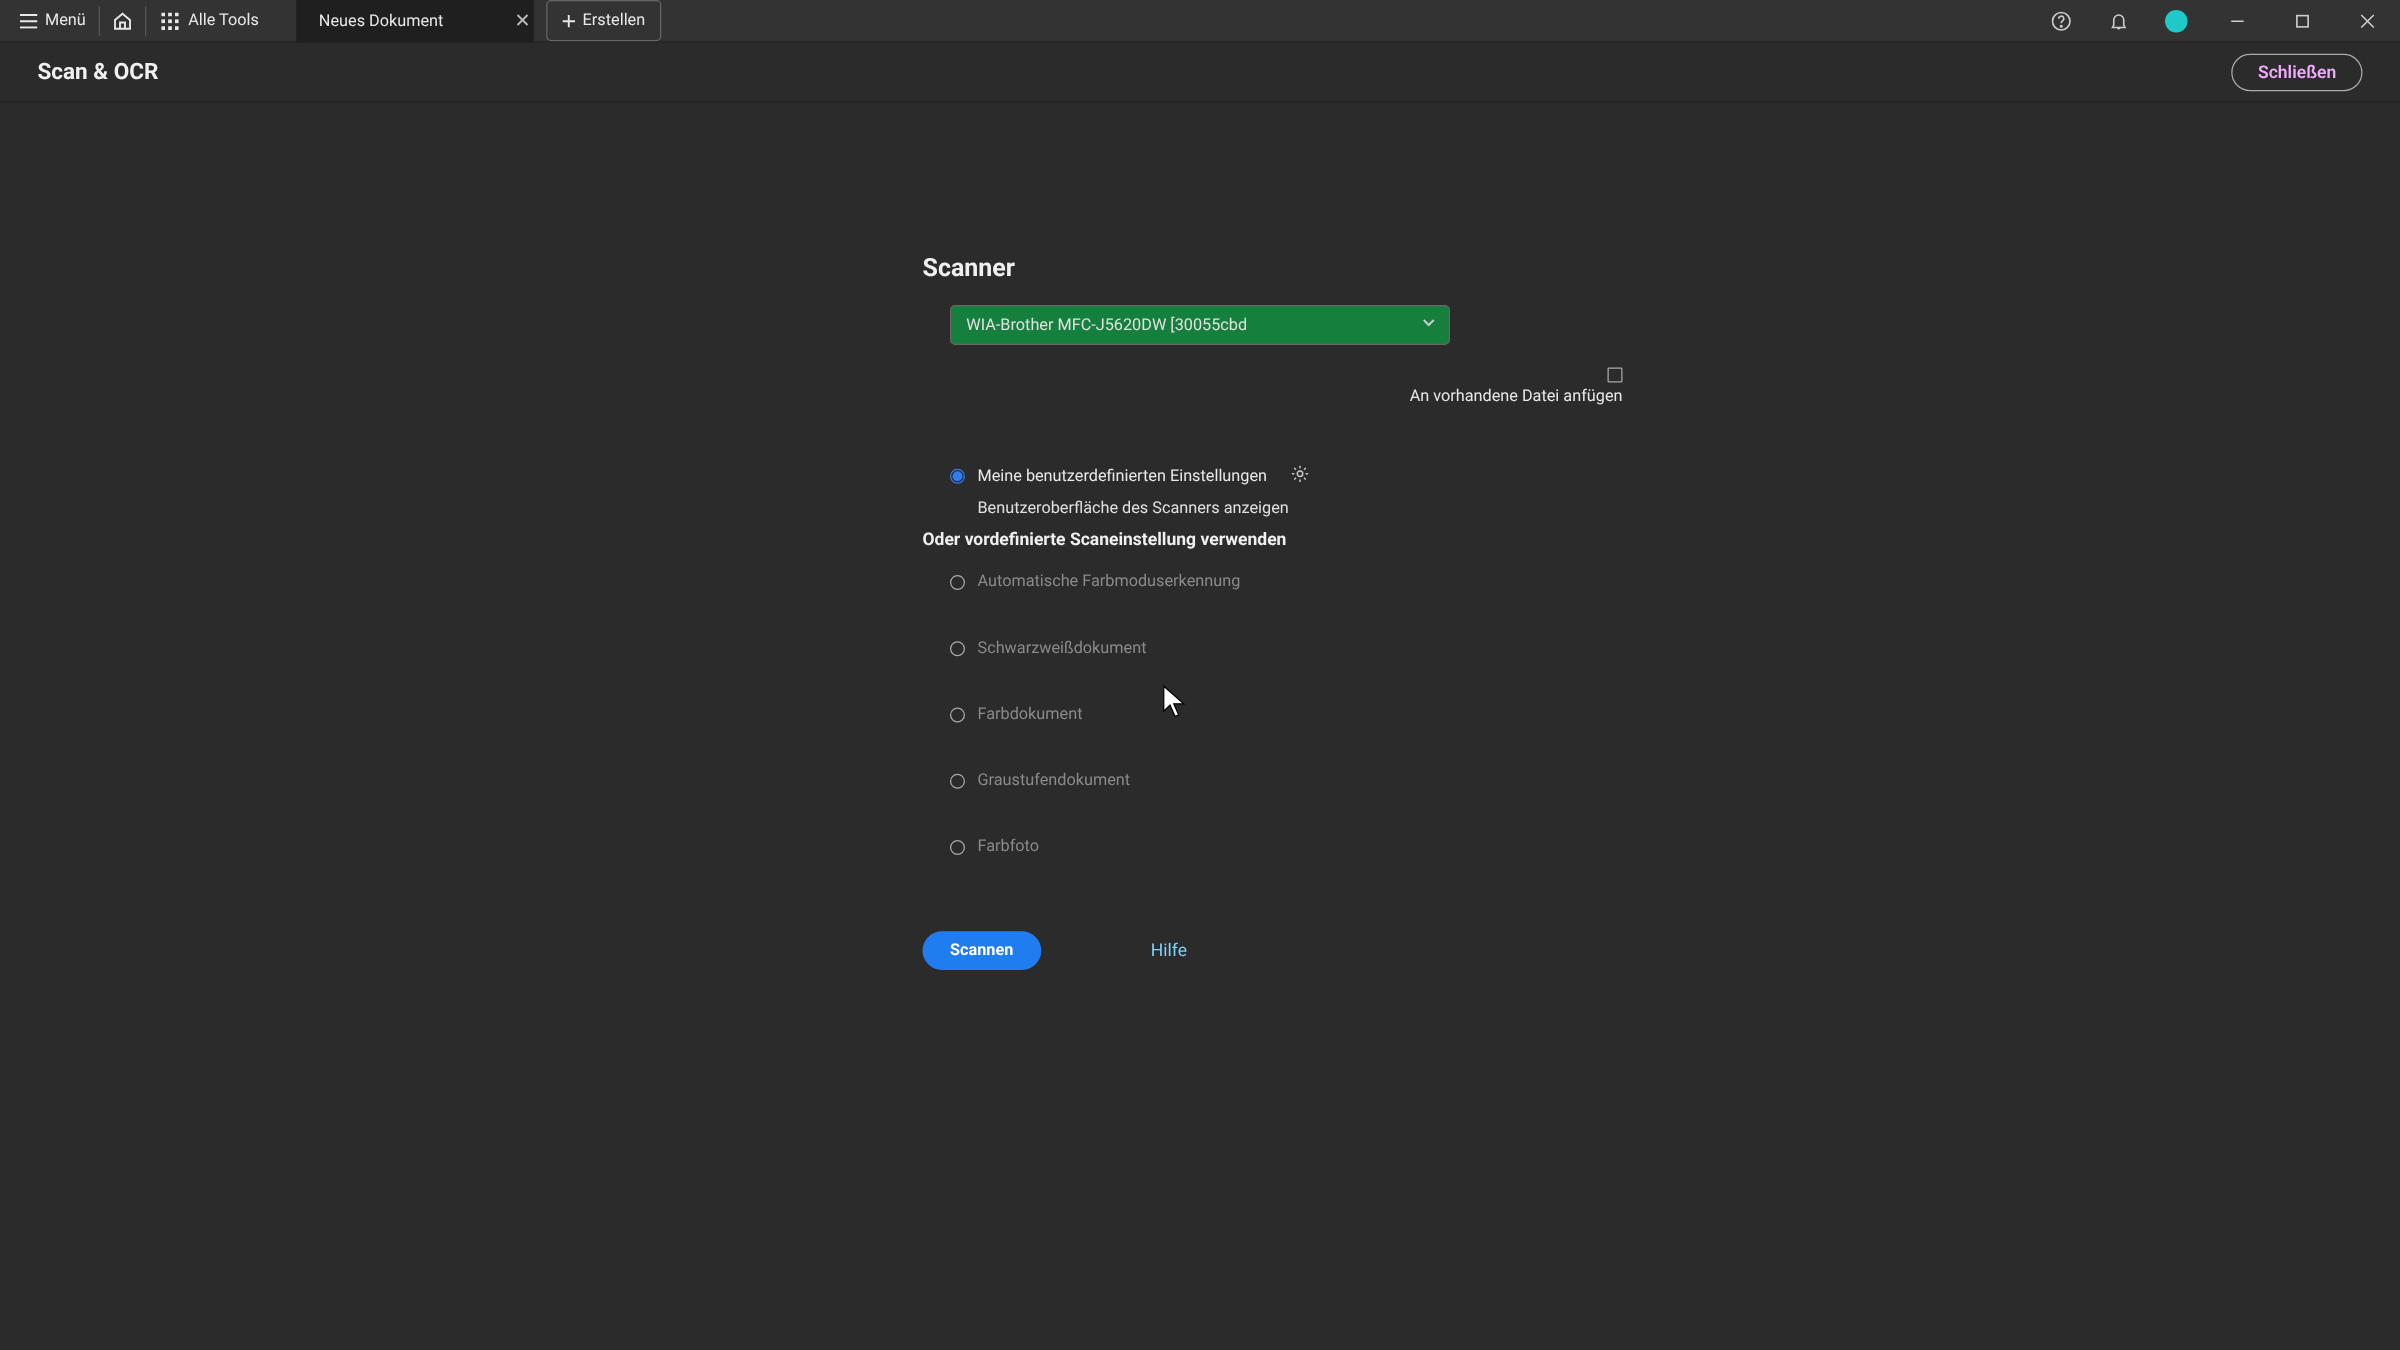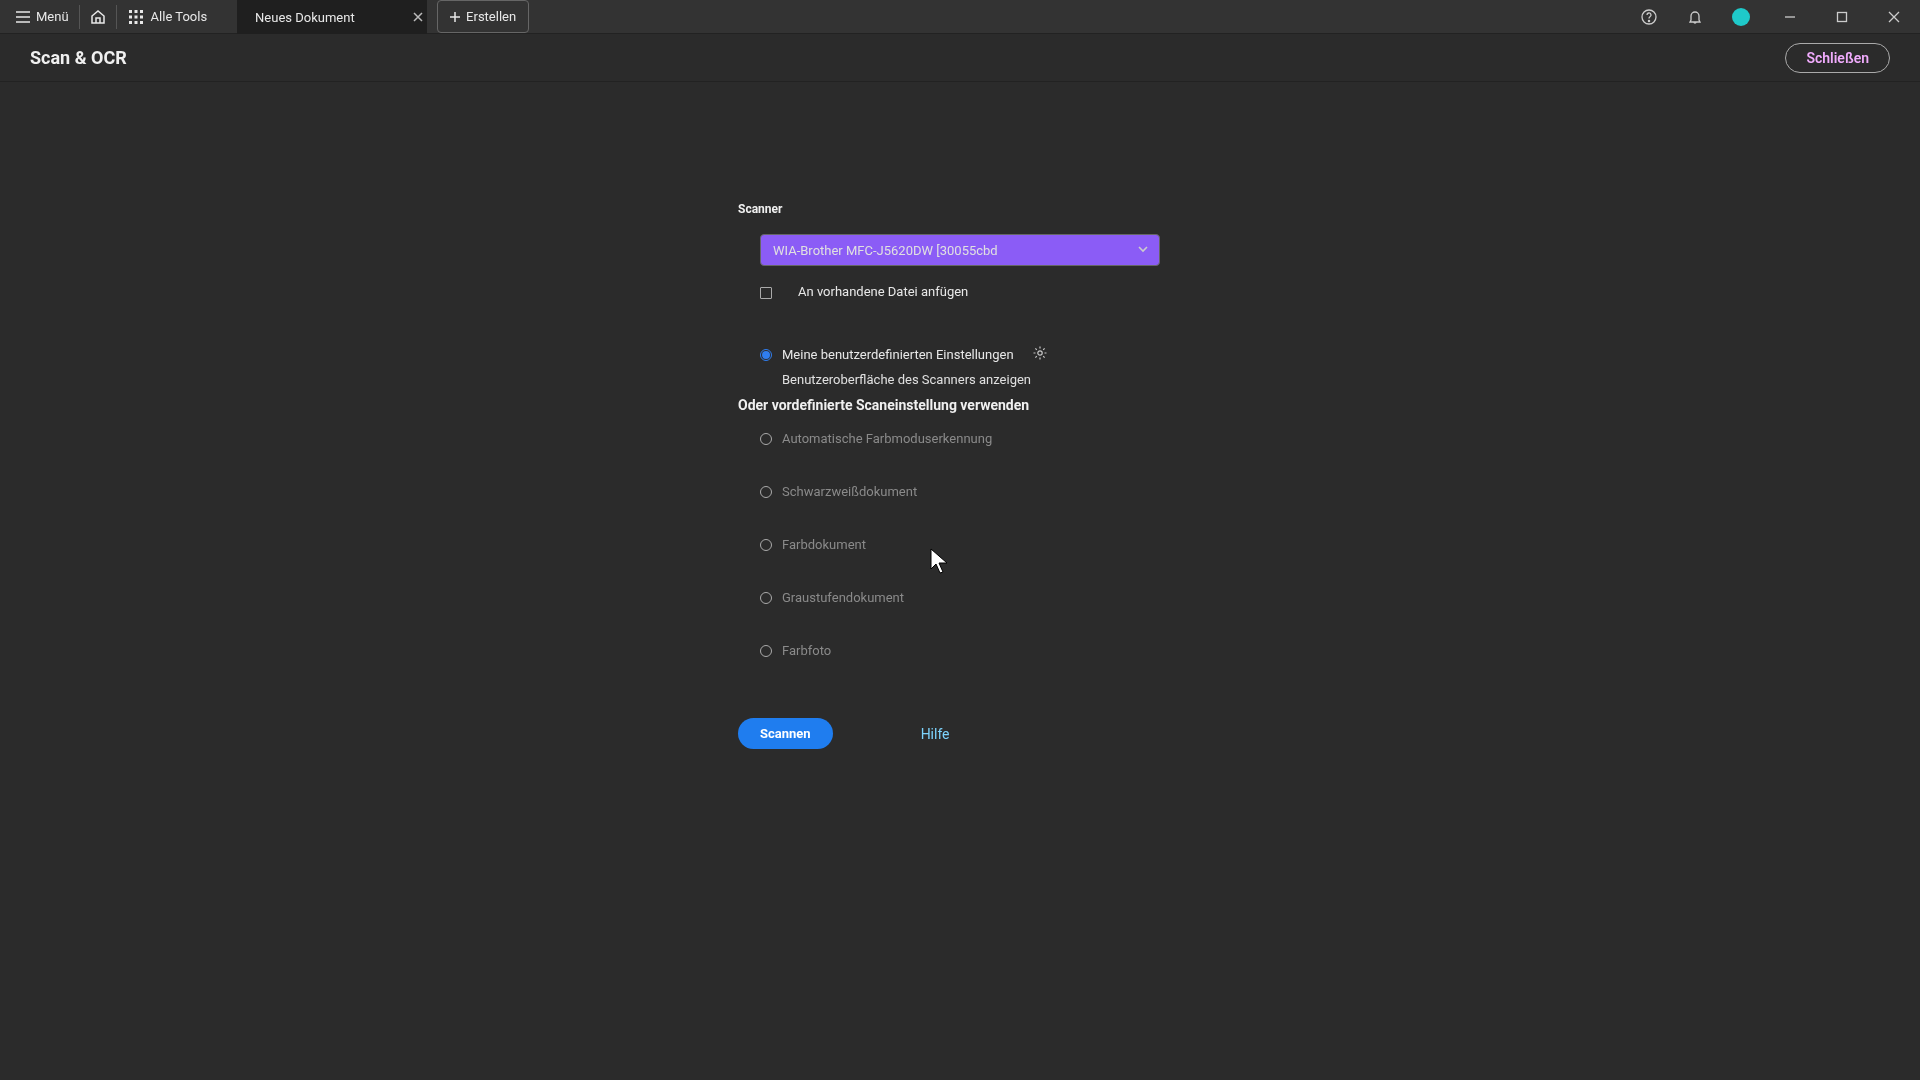--- a/index.html
+++ b/index.html
@@ -26,27 +26,27 @@
 
   
   .toolbar { display: flex; align-items: center; height: 48px; padding: 0 30px; border-bottom: 1px solid #222; }
   .page-title { font-size: 18px; font-weight: 700; color: #f0f0f0; }
   .close-pill { margin-left: auto; border: 1.5px solid #aaa; border-radius: 999px; padding: 6px 20px; font-size: 14px; font-weight: 600; color: #f0abfc; }
 
   
   .main { padding-top: 120px; }
   .form { margin-left: 738px; width: 560px; font-size: 14px; color: #e8e8e8; }
 
-  .section-label { font-size: 12px; font-weight: 700; margin-bottom: 18px; color: #f0f0f0; }
-
-  .select { width: 400px; height: 32px; border: 1px solid #666; border-radius: 4px; background: #8b5cf6; display: flex; align-items: center; padding: 0 12px; margin-left: 22px; position: relative; }
+  .section-label { font-size: 20px; font-weight: 700; margin-bottom: 18px; color: #f0f0f0; }
+
+  .select { width: 400px; height: 32px; border: 1px solid #666; border-radius: 4px; background: #15803d; display: flex; align-items: center; padding: 0 12px; margin-left: 22px; position: relative; }
   .select .sel-text { color: #e0e0e0; font-size: 13px; }
   .select .chev { position: absolute; right: 10px; top: 50%; transform: translateY(-50%); color: #ccc; }
 
-  .check-row { display: flex; align-items: flex-end; gap: 26px; margin: 18px 0 0 22px; font-size: 13px; color: #e8e8e8; }
+  .check-row { display: flex; align-items: flex-end; gap: 4px; margin: 18px 0 0 22px; font-size: 13px; color: #e8e8e8; flex-direction: column; }
   .checkbox { width: 12px; height: 12px; border: 1px solid #aaa; border-radius: 1px; display: inline-block; }
 
   .section2 { margin-top: 46px; }
 
   .radio-row { display: flex; align-items: center; gap: 10px; margin-left: 22px; font-size: 13px; }
   .radio-row.spaced { margin-top: 38px; }
   .radio { width: 12px; height: 12px; border-radius: 50%; border: 1px solid #aaa; display: inline-flex; align-items: center; justify-content: center; flex: none; }
   .radio.sel { border-color: #2f7def; }
   .radio.sel::after { content: ""; width: 8px; height: 8px; background: #2f7def; border-radius: 50%; display: block; }
   .disabled-label { color: #8a8a8a; }

